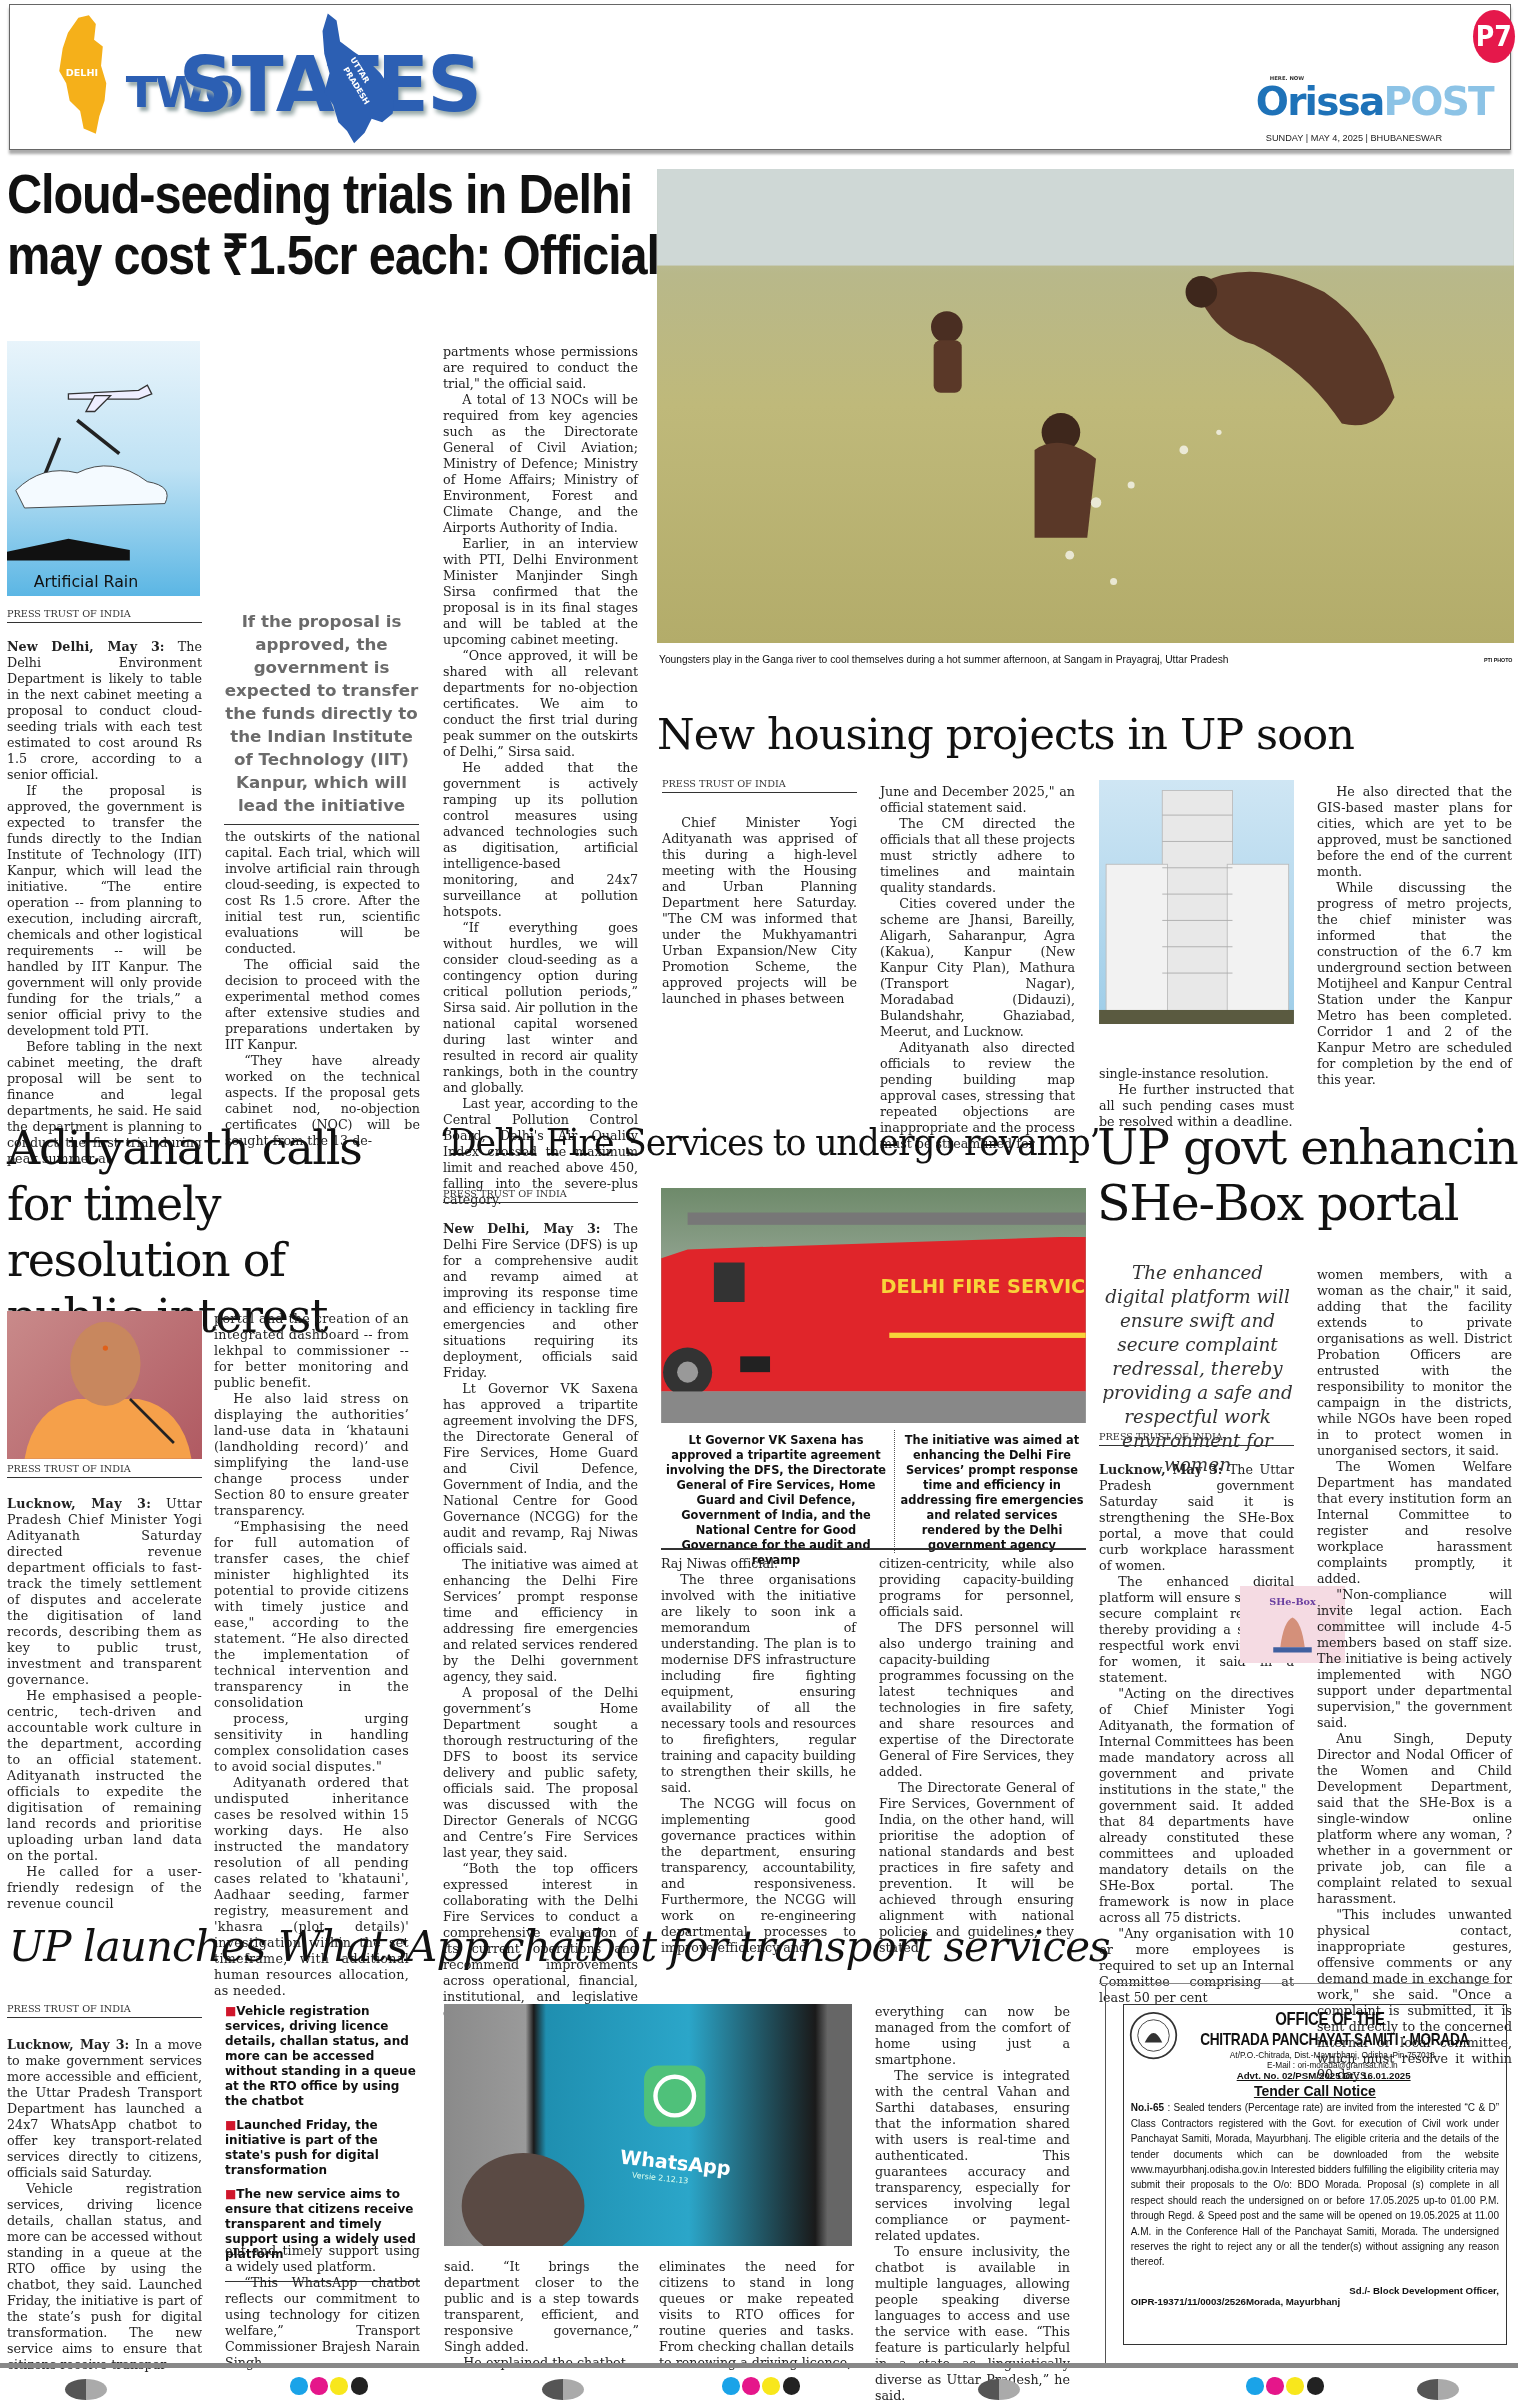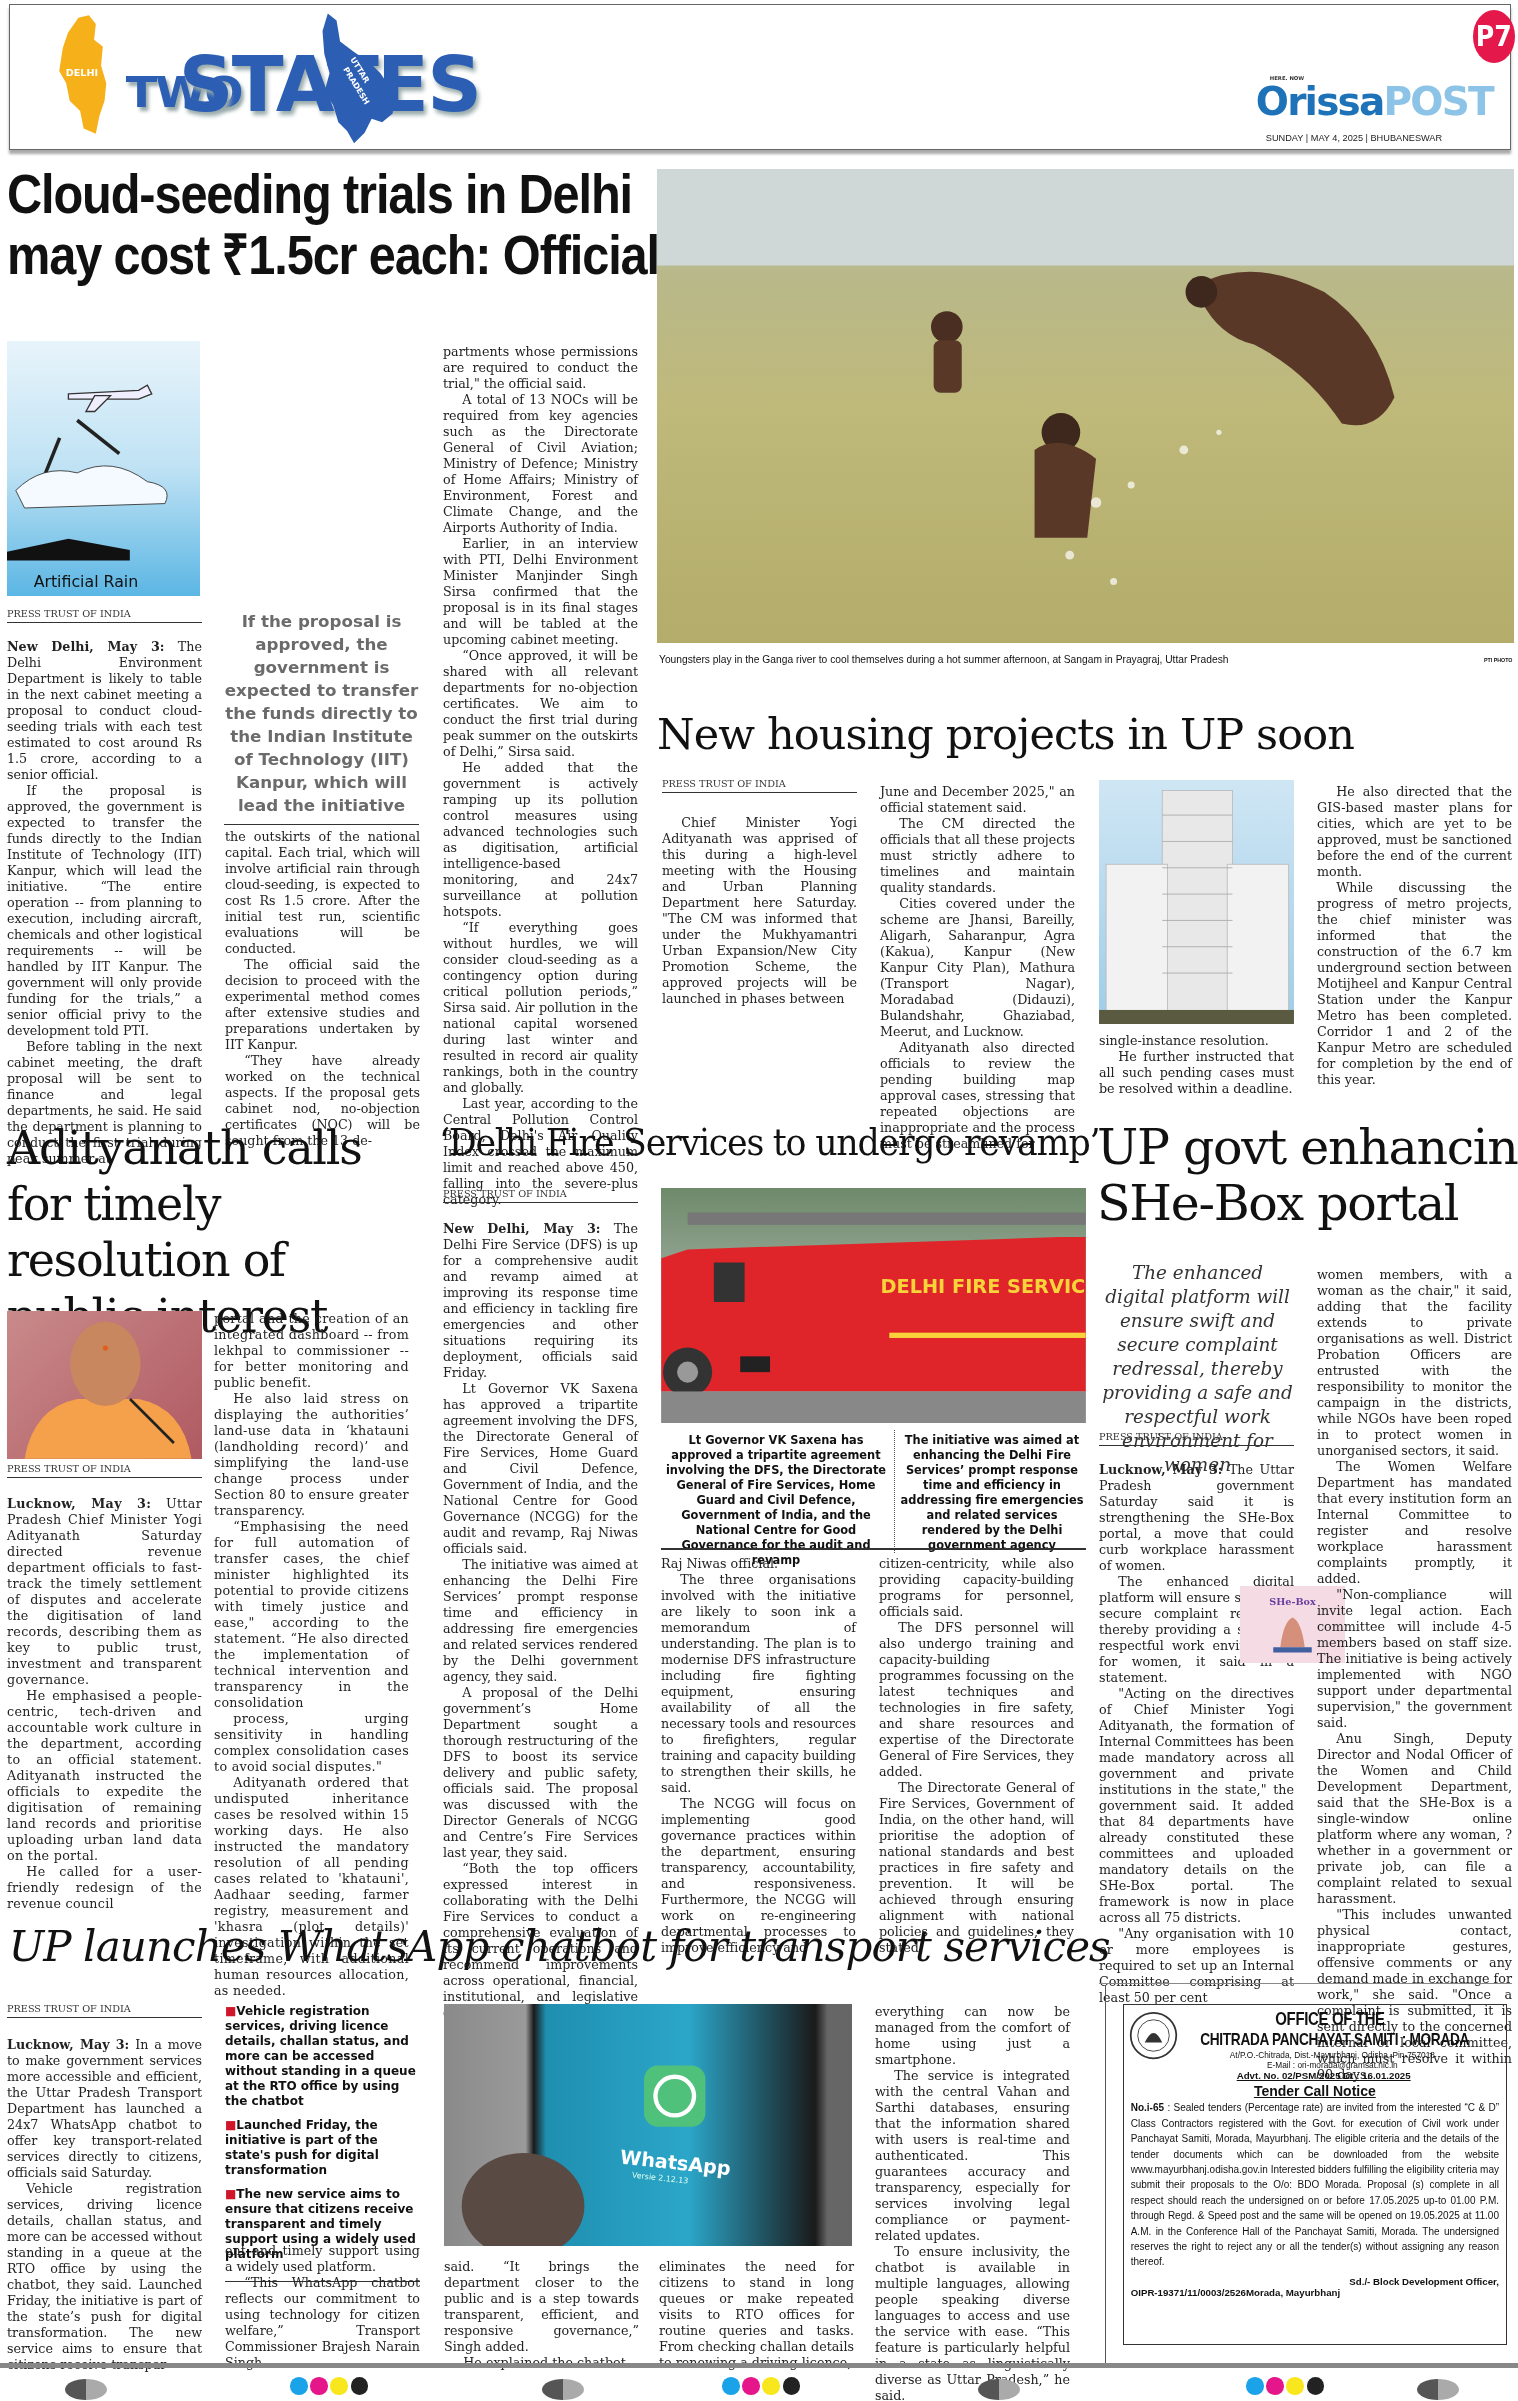--- a/index.html
+++ b/index.html
@@ -136,21 +136,21 @@
         <line x1="72" y1="70" x2="152" y2="70"></line>
         <line x1="72" y1="100" x2="152" y2="100"></line>
         <line x1="72" y1="130" x2="152" y2="130"></line>
         <line x1="72" y1="160" x2="152" y2="160"></line>
         <line x1="72" y1="190" x2="152" y2="190"></line>
         <line x1="72" y1="220" x2="152" y2="220"></line>
       </g>
     <rect x="0" y="262" width="222" height="16" fill="#5a5a40"></rect>
   </svg>
 </div>
-<div class="abs col" style="left:1099px;top:1033px;width:195px" id="house3">
+<div class="abs col" style="left:1099px;top:1066px;width:195px" id="house3">
     <p class="first">single-instance resolution.</p>
     <p>He further instructed that all such pending cases must be resolved within a deadline.</p>
   </div>
 <div class="abs col" style="left:1317px;top:784px;width:195px" id="house4">
     <p>He also directed that the GIS-based master plans for cities, which are yet to be approved, must be sanctioned before the end of the current month.</p>
     <p>While discussing the progress of metro projects, the chief minister was informed that the construction of the 6.7 km underground section between Motijheel and Kanpur Central Station under the Kanpur Metro has been completed. Corridor 1 and 2 of the Kanpur Metro are scheduled for completion by the end of this year.</p>
   </div>
 
 <div class="abs headline" style="left:7px;top:1120px;width:422px;font-size:46px;line-height:56px;letter-spacing:-1.3px">Adityanath calls for timely resolution of public interest cases</div>
 <div class="abs photo" style="left:7px;top:1311px;width:195px;height:148px;background:linear-gradient(135deg,#c98a8a,#b05a62)">
@@ -284,21 +284,21 @@
         <circle cx="28" cy="28" r="18" fill="none" stroke="#333"></circle>
         <path d="M18 36 Q28 14 38 36Z" fill="#333"></path>
       </svg>
     <div style="text-align:center;font:bold 17.6px 'Liberation Sans',sans-serif;transform:scaleX(.85);letter-spacing:-0.4px;padding-left:35px">OFFICE OF THE</div>
     <div style="text-align:center;font:bold 16.7px 'Liberation Sans',sans-serif;transform:scaleX(.82);letter-spacing:-0.4px;padding-left:44px;white-space:nowrap">CHITRADA PANCHAYAT SAMITI : MORADA</div>
     <div style="text-align:center;font:8.3px 'Liberation Sans',sans-serif;padding-left:35px">At/P.O.-Chitrada, Dist.-Mayurbhanj, Odisha, Pin-757018</div>
     <div style="text-align:center;font:8.3px 'Liberation Sans',sans-serif;padding-left:35px">E-Mail : ori-morada@gramsat.nic.in</div>
     <div style="text-align:center;font:bold 9.7px 'Liberation Sans',sans-serif;text-decoration:underline;padding-left:17.6px">Advt. No. 02/PSM/2025 Dt : 16.01.2025</div>
     <div style="text-align:center;font:bold 14px 'Liberation Sans',sans-serif;text-decoration:underline;margin:1.8px 0">Tender Call Notice</div>
     <div style="font:10px/15.4px 'Liberation Sans',sans-serif;text-align:justify"><b>No.i-65</b><span> : Sealed tenders (Percentage rate) are invited from the interested “C &amp; D” Class Contractors registered with the Govt. for execution of Civil work under Panchayat Samiti, Morada, Mayurbhanj. The eligible criteria and the details of the tender documents which can be downloaded from the website www.mayurbhanj.odisha.gov.in Interested bidders fulfilling the eligibility criteria may submit their proposals to the O/o: BDO Morada. Proposal (s) complete in all respect should reach the undersigned on or before 17.05.2025 up-to 01.00 P.M. through Regd. &amp; Speed post and the same will be opened on 19.05.2025 at 11.00 A.M. in the Conference Hall of the Panchayat Samiti, Morada. The undersigned reserves the right to reject any or all the tender(s) without assigning any reason thereof.</span></div>
-    <div style="text-align:right;font:bold 9.7px 'Liberation Sans',sans-serif;margin-top:6px">Sd./- Block Development Officer,</div>
+    <div style="text-align:right;font:bold 9.7px 'Liberation Sans',sans-serif;margin-top:15px">Sd./- Block Development Officer,</div>
     <div style="display:flex;justify-content:flex-start;font:bold 9.7px 'Liberation Sans',sans-serif">
       <span>OIPR-19371/11/0003/2526</span>
       <span style="padding-right:26px">Morada, Mayurbhanj</span>
     </div>
   </div>
 </div>
 
 <div class="abs footer-bar"></div>
 <div class="abs reg" style="left:65px;top:2379px"></div>
 <div class="abs dots" style="left:290px;top:2377px" id="dots1">

